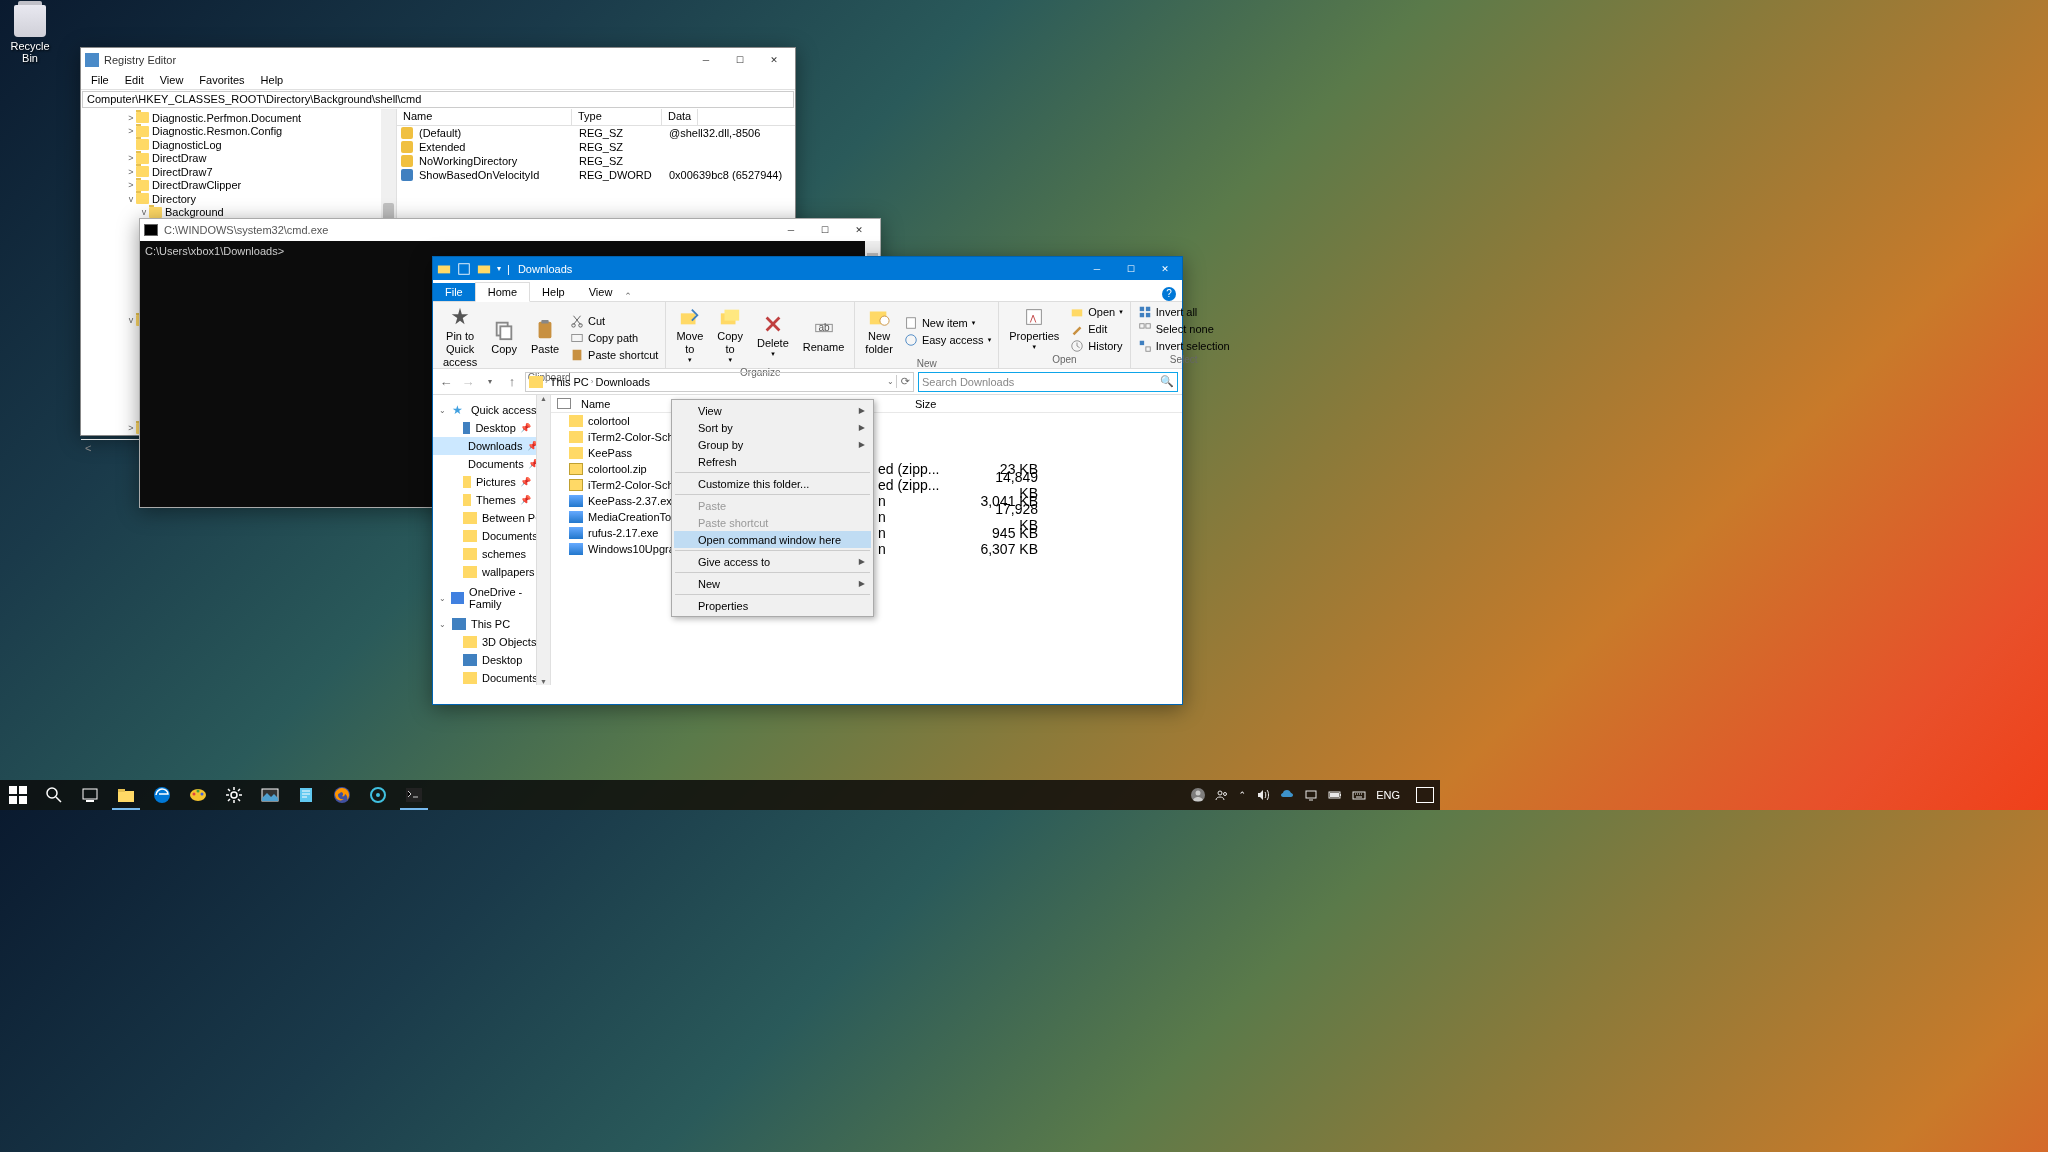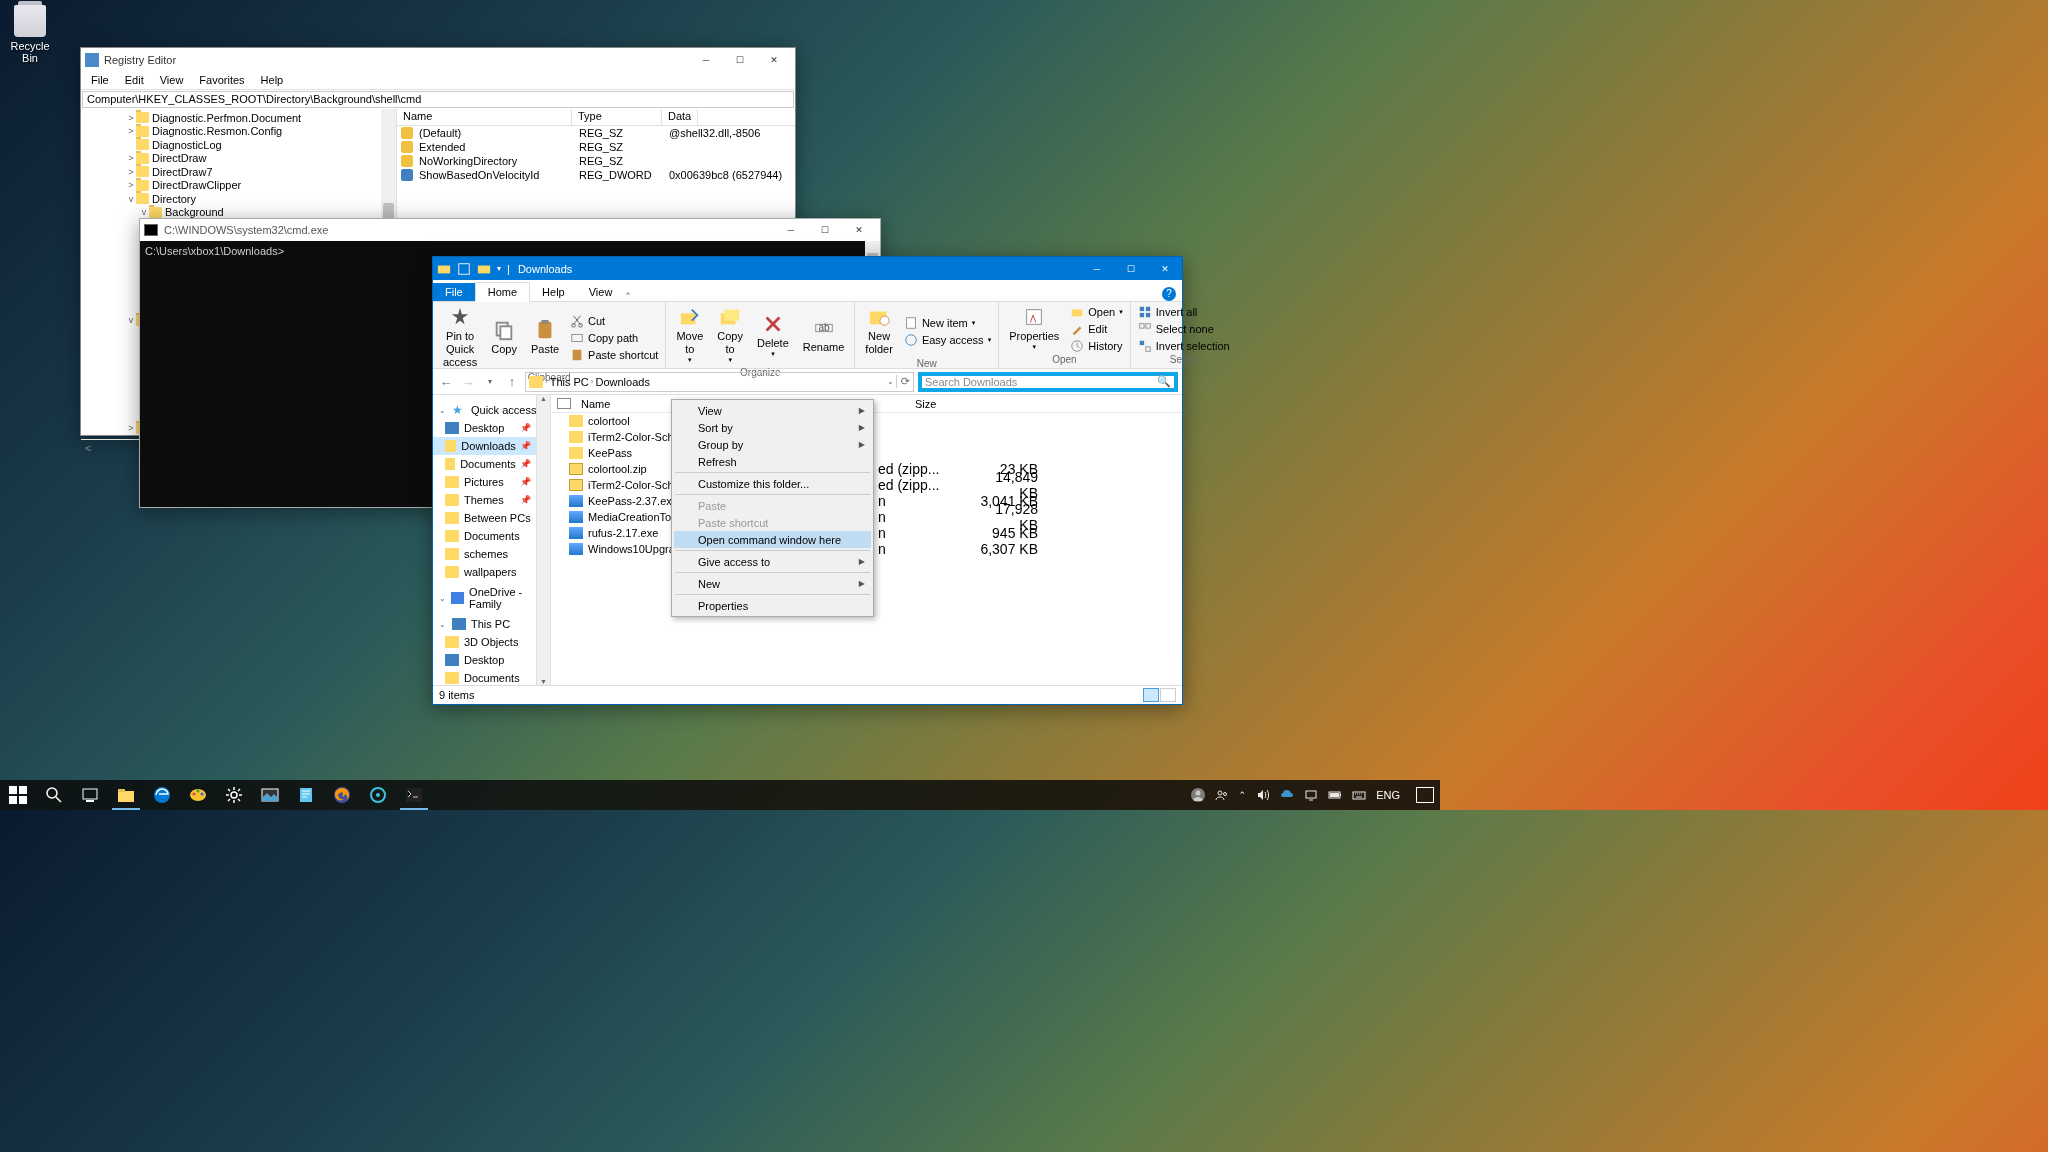--- a/index.html
+++ b/index.html
@@ -61,28 +61,28 @@
 .rib-btn{display:flex;flex-direction:column;align-items:center;justify-content:center;padding:2px 6px;font-size:10px;text-align:center;line-height:1.2}
 .rib-btn-icon{width:22px;height:22px;margin-bottom:2px}
 .rib-small{display:flex;flex-direction:column;justify-content:center;gap:1px}
 .rib-small-item{display:flex;align-items:center;gap:4px;font-size:10px;padding:1px 3px;white-space:nowrap}
 .rib-small-icon{width:14px;height:14px}
 .nav{height:26px;display:flex;align-items:center;padding:0 4px;border-bottom:1px solid #ddd;gap:4px}
 .nav-btn{width:18px;text-align:center;color:#666;font-size:13px}
 .bc{flex:1;border:1px solid #ccc;height:20px;display:flex;align-items:center;padding:0 3px;gap:2px}
 .bc-folder{width:14px;height:12px;background:#ffd966}
 .bc-sep{color:#888;font-size:8px}
-.search{width:260px;border:4px solid #0ea5e9;height:20px;display:flex;align-items:center;padding:0 3px;color:#888}
+.search{width:260px;border:1px solid #0ea5e9;height:20px;display:flex;align-items:center;padding:0 3px;color:#888}
 .search-ic{margin-left:auto;color:#666}
 .exp-body{display:flex;height:290px}
 .side{width:118px;border-right:1px solid #e0e0e0;padding-top:6px;position:relative;overflow:hidden}
 .side-scroll{position:absolute;right:0;top:0;bottom:0;width:14px;background:#f0f0f0;border-left:1px solid #ddd}
 .side-scroll::before{content:"▲";position:absolute;top:0;left:0;right:0;text-align:center;font-size:7px;color:#666}
 .side-scroll::after{content:"▼";position:absolute;bottom:0;left:0;right:0;text-align:center;font-size:7px;color:#666}
-.side-item{display:flex;align-items:center;height:18px;padding-left:12px;gap:5px;font-size:11px}
+.side-item{display:flex;align-items:center;height:18px;padding-left:30px;gap:5px;font-size:11px}
 .side-item.selected{background:#cce8ff}
 .side-item.head{padding-left:6px}
 .side-ic{width:14px;height:12px}
 .side-ic.folder{background:#ffd966}
 .side-ic.star{background:none;color:#40a0e0;font-size:12px;line-height:12px}
 .side-ic.pc{background:#4080c0}
 .side-ic.cloud{background:#4080e0}
 .pin{margin-left:auto;margin-right:18px;color:#888;font-size:9px}
 .files{flex:1;position:relative}
 .files-head{height:18px;display:flex;border-bottom:1px solid #e8e8e8}
@@ -695,27 +695,20 @@
           <div class="file-row">
             <span class="file-ic exe"></span>
             <span class="file-name">Windows10Upgrad</span>
             <span style="width:110px"></span>
             <span class="file-type">n</span>
             <span class="file-size">6,307 KB</span>
           </div>
         </div>
     </div>
   </div>
-  <div class="exp-status">
-    <span>9 items</span>
-    <div class="view-ic">
-      <span class="active"></span>
-      <span></span>
-    </div>
-  </div>
 </div>
 
 <div class="ctx" id="ctxmenu">
     <div class="ctx-item">View<span class="arrow">▶</span></div>
     <div class="ctx-item">Sort by<span class="arrow">▶</span></div>
     <div class="ctx-item">Group by<span class="arrow">▶</span></div>
     <div class="ctx-item">Refresh</div>
     <div class="ctx-sep"></div>
     <div class="ctx-item">Customize this folder...</div>
     <div class="ctx-sep"></div>

